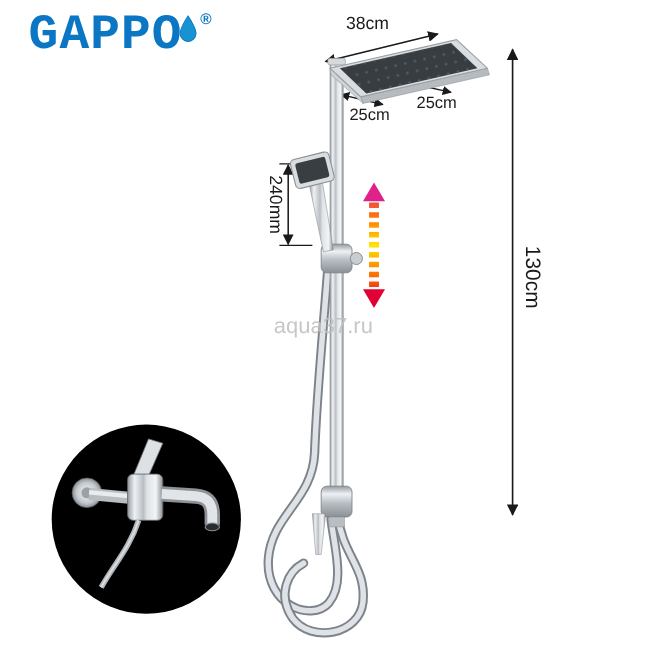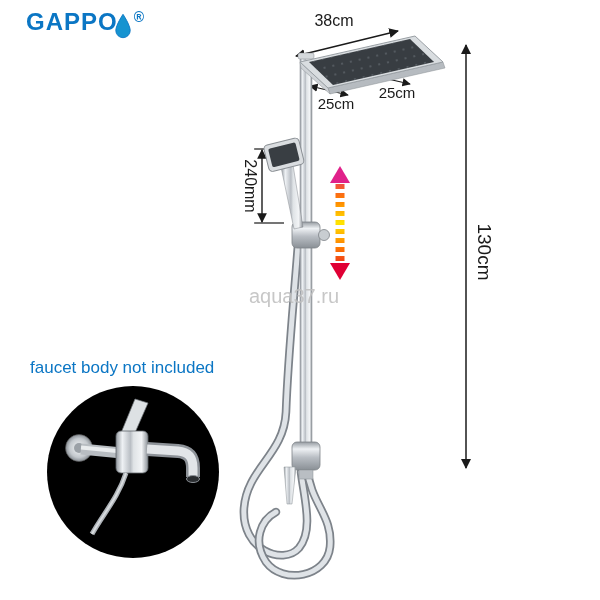--- a/index.html
+++ b/index.html
@@ -1,20 +1,20 @@
 <!DOCTYPE html>
 <html><head>
 <meta charset="utf-8">
 <style>
   html,body{margin:0;padding:0;background:#ffffff;}
   .canvas{position:relative;width:600px;height:600px;background:#ffffff;overflow:hidden;
           font-family:"Liberation Sans",sans-serif;}
   .canvas > svg{position:absolute;left:0;top:0;}
   .logo{position:absolute;left:26px;top:10px;display:flex;align-items:flex-start;}
-  .logo .brand{font-size:24px;font-weight:800;color:#0b76c4;letter-spacing:1px;line-height:1;}
+  .logo .brand{font-size:45px;font-weight:800;color:#0b76c4;letter-spacing:1px;line-height:1;font-family:Liberation Mono, monospace;}
   .logo .drop{margin-left:-4px;margin-top:3px;}
   .logo .reg{font-size:14px;color:#0b76c4;margin-left:2px;margin-top:-1px;font-weight:700;}
   .note{position:absolute;left:30px;top:358px;font-size:17px;color:#0b76c4;}
   .dim{font-family:"Liberation Sans",sans-serif;fill:#1a1a1a;font-size:15px;}
   .dim-md{font-size:16px;}
   .dim-lg{font-size:19px;}
   .watermark{font-family:"Liberation Sans",sans-serif;fill:#c0c0c0;font-size:20px;opacity:.88;}
 </style>
 </head>
 <body>
@@ -148,15 +148,14 @@
   </svg>
 
   <div class="logo">
     <span class="brand">GAPPO</span>
     <svg class="drop" width="18" height="26" viewBox="0 0 20 28">
       <path d="M10,1 C10,1 2,13 2,19 a8,8 0 0 0 16,0 C18,13 10,1 10,1 Z" fill="#1693d0" stroke="#0b76c4" stroke-width="1"></path>
     </svg>
     <span class="reg">®</span>
   </div>
 
-  <div class="note">faucet body not included</div>
 
 </div>
 
 </body></html>

